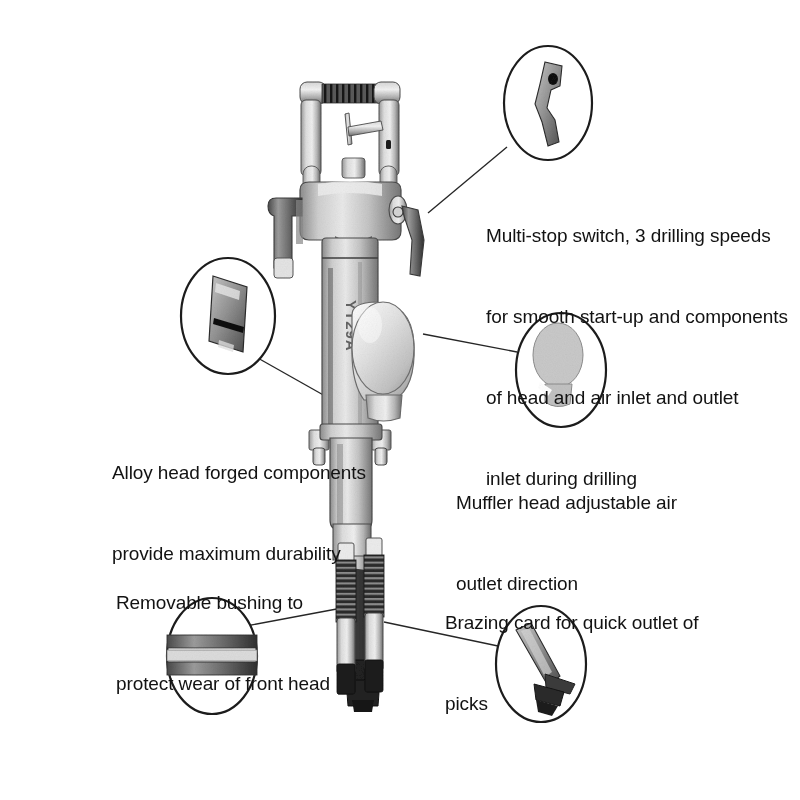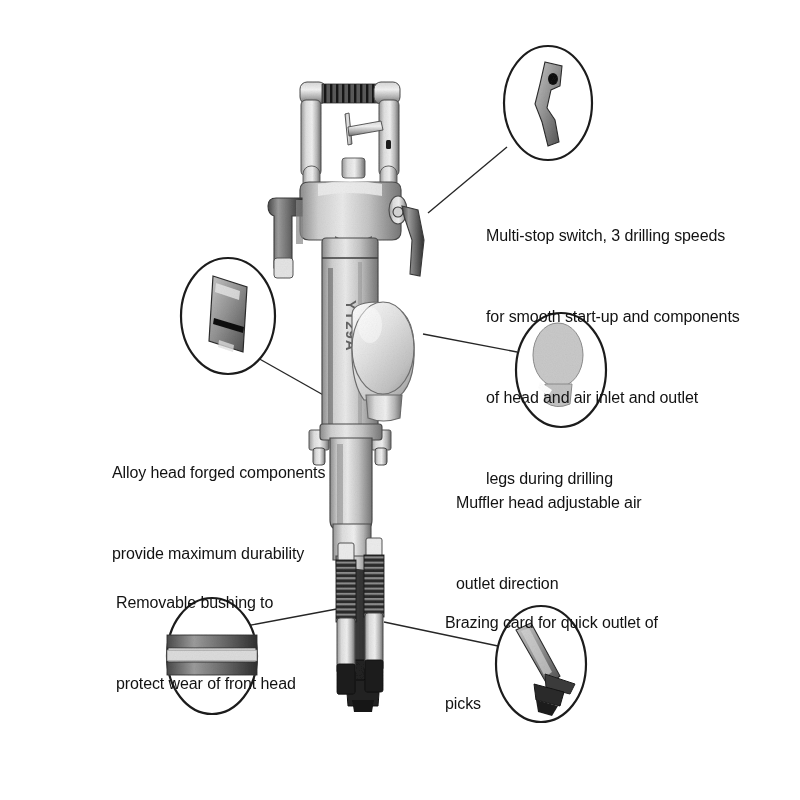--- a/index.html
+++ b/index.html
@@ -13,21 +13,21 @@
     color:#1a1a1a;
   }
   #stage{
     position:absolute;left:0;top:0;width:800px;height:800px;
     overflow:hidden;
   }
   #art{position:absolute;left:0;top:0;width:800px;height:800px;}
   .callout-text{
     position:absolute;
     font-family:"Liberation Sans", sans-serif;
-    font-size:16px;
+    font-size:19px;
     line-height:27px;
     color:#121212;
     white-space:pre;
     letter-spacing:-0.1px;
     font-weight:400;
   }
   #txt-switch   { left:486px; top:168px; }
   #txt-alloy    { left:112px; top:405px; }
   #txt-muffler  { left:456px; top:435px; }
   #txt-bushing  { left:116px; top:535px; }
@@ -261,21 +261,21 @@
         </g>
       </g>
 
     </g>
   </svg>
 
   <div class="callout-text" id="txt-switch">
     <div>Multi-stop switch, 3 drilling speeds</div>
     <div>for smooth start-up and components</div>
     <div>of head and air inlet and outlet</div>
-    <div>legs during drilling</div>
+    <div>inlet during drilling</div>
   </div>
 
   <div class="callout-text" id="txt-alloy">
     <div>Alloy head forged components</div>
     <div>provide maximum durability</div>
   </div>
 
   <div class="callout-text" id="txt-muffler">
     <div>Muffler head adjustable air</div>
     <div>outlet direction</div>

